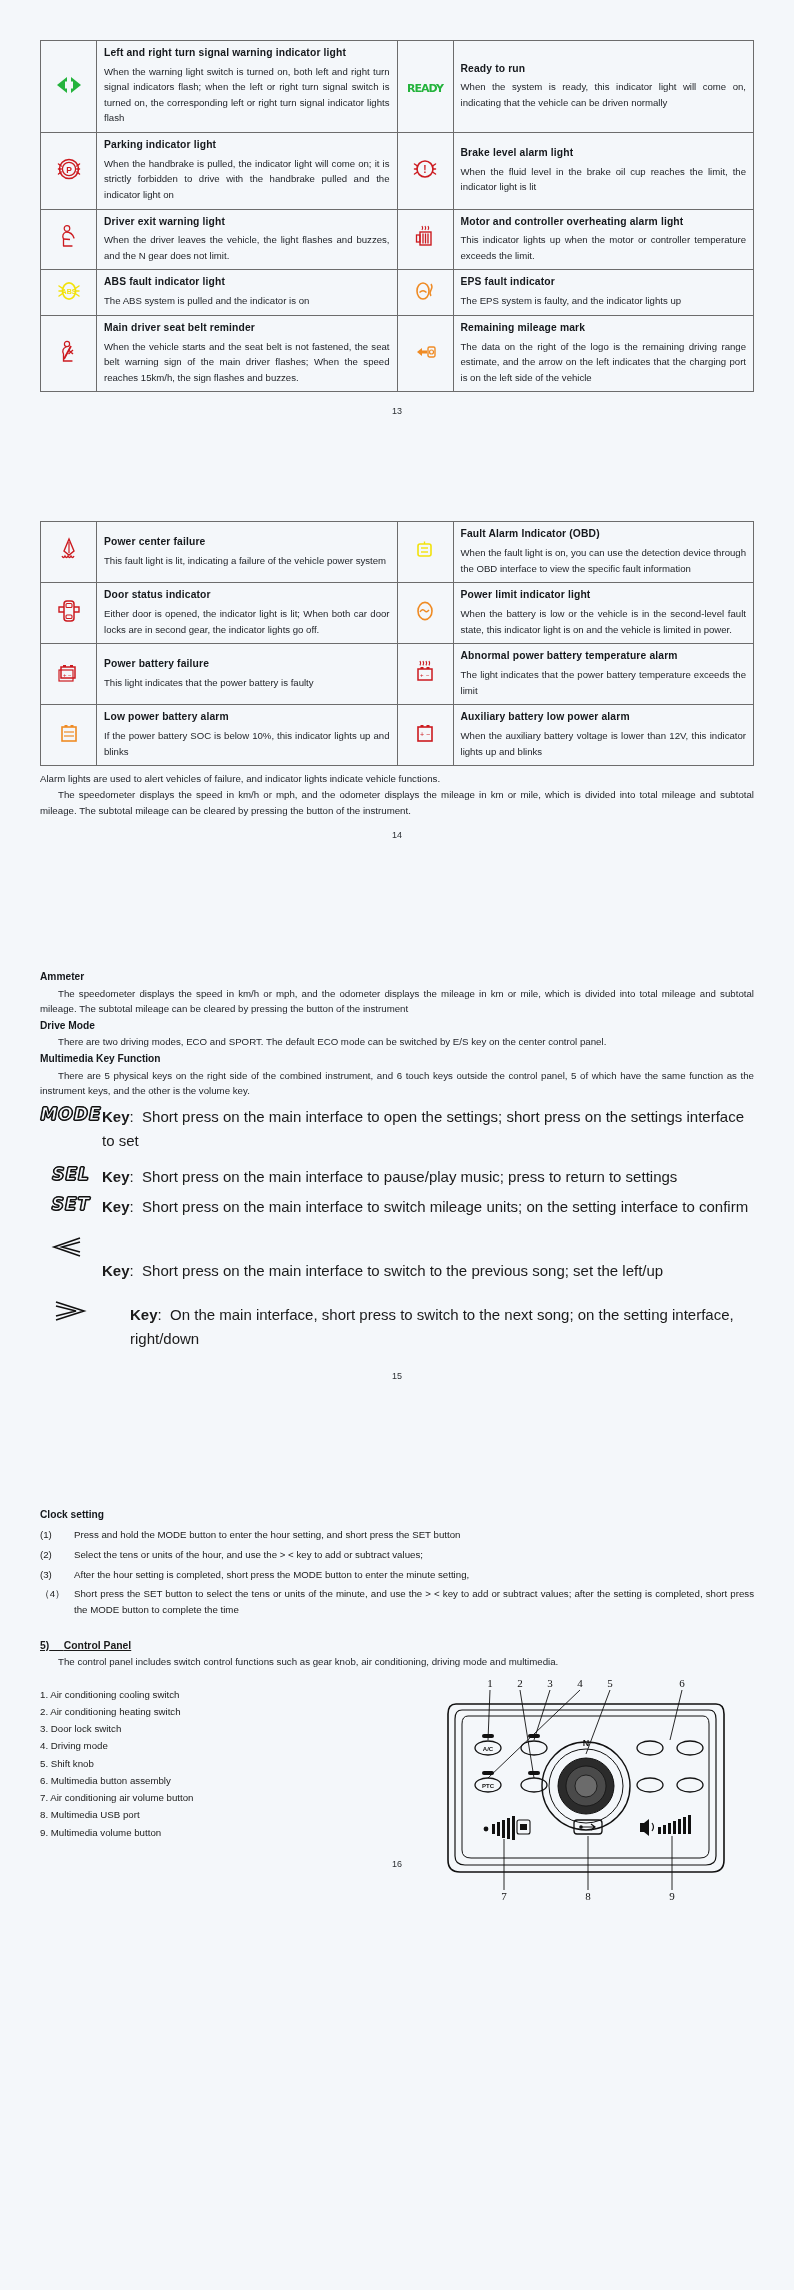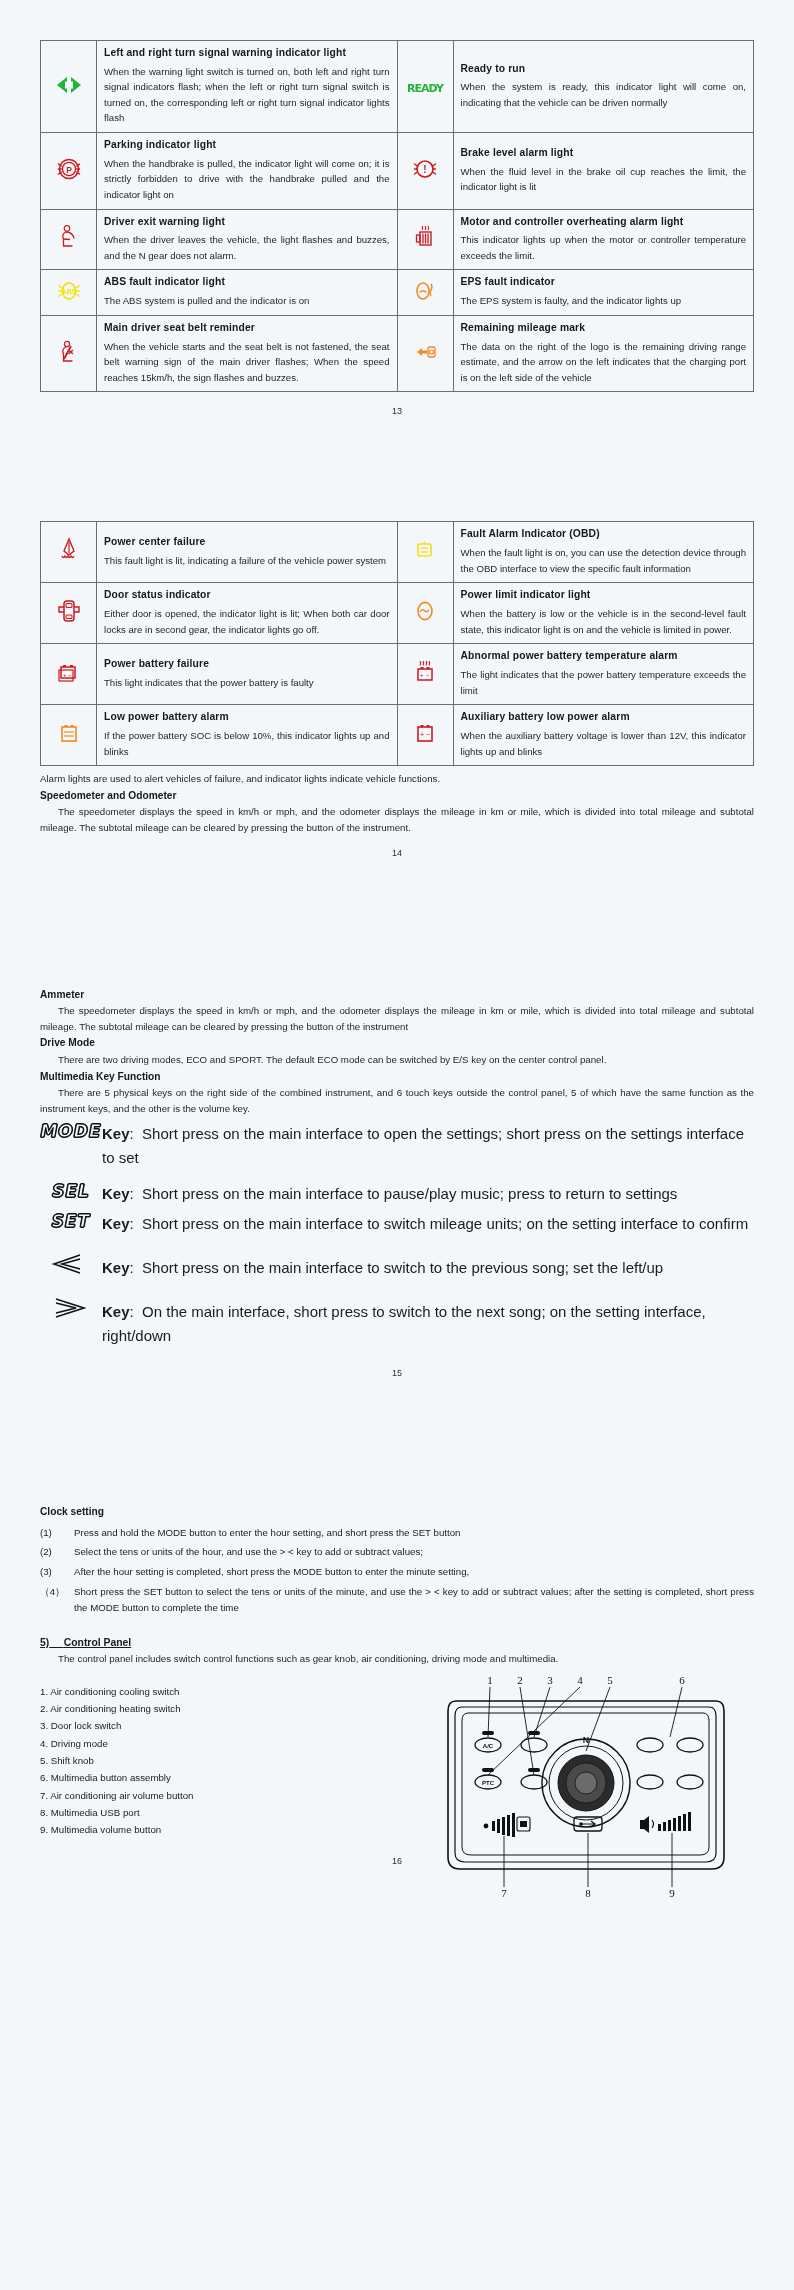--- a/index.html
+++ b/index.html
@@ -181,21 +181,21 @@
       <tr>
         <td class="icon-cell">
           <svg width="22" height="26" viewBox="0 0 22 26" class="ico">
             <circle cx="9" cy="4.5" r="2.8" fill="none" stroke="#cc1a1f" stroke-width="1.2"></circle>
             <path d="M8 8 C13 8 15 11 16 14 M8 8 C5 9 4 12 5.5 15 L5.5 22 M5.5 22 L14 22" fill="none" stroke="#cc1a1f" stroke-width="1.3" stroke-linecap="round"></path>
             <path d="M5.5 15 L12 15.5" fill="none" stroke="#cc1a1f" stroke-width="1.3"></path>
           </svg>
         </td>
         <td class="txt-cell">
           <div class="ttl">Driver exit warning light</div>
-          <div class="desc">When the driver leaves the vehicle, the light flashes and buzzes, and the N gear does not alarm.</div>
+          <div class="desc">When the driver leaves the vehicle, the light flashes and buzzes, and the N gear does not limit.</div>
         </td>
         <td class="icon-cell">
           <svg width="24" height="26" viewBox="0 0 24 26" class="ico">
             <path d="M9 2 q1.5 2 0 4 M12 2 q1.5 2 0 4 M15 2 q1.5 2 0 4" stroke="#cc1a1f" stroke-width="1.2" fill="none"></path>
             <rect x="7" y="8" width="11" height="13" fill="none" stroke="#cc1a1f" stroke-width="1.4"></rect>
             <line x1="10" y1="9.5" x2="10" y2="19.5" stroke="#cc1a1f" stroke-width="1.3"></line>
             <line x1="12.5" y1="9.5" x2="12.5" y2="19.5" stroke="#cc1a1f" stroke-width="1.3"></line>
             <line x1="15" y1="9.5" x2="15" y2="19.5" stroke="#cc1a1f" stroke-width="1.3"></line>
             <rect x="3.5" y="11" width="3.5" height="7" fill="none" stroke="#cc1a1f" stroke-width="1.3"></rect>
           </svg>
@@ -373,21 +373,20 @@
         <td class="txt-cell">
           <div class="ttl">Auxiliary battery low power alarm</div>
           <div class="desc">When the auxiliary battery voltage is lower than 12V, this indicator lights up and blinks</div>
         </td>
       </tr>
     </tbody>
   </table>
 
   <div style="height:5px"></div>
   <div class="para">Alarm lights are used to alert vehicles of failure, and indicator lights indicate vehicle functions.</div>
-  <div class="h-bold">Speedometer and Odometer</div>
   <div class="para indent">The speedometer displays the speed in km/h or mph, and the odometer displays the mileage in km or mile, which is divided into total mileage and subtotal mileage. The subtotal mileage can be cleared by pressing the button of the instrument.</div>
 
   <div style="height:12px"></div>
   <div class="pgnum">14</div>
 
   <div style="height:128px"></div>
 
   <div class="h-bold">Ammeter</div>
   <div class="para indent">The speedometer displays the speed in km/h or mph, and the odometer displays the mileage in km or mile, which is divided into total mileage and subtotal mileage. The subtotal mileage can be cleared by pressing the button of the instrument</div>
   <div class="h-bold">Drive Mode</div>
@@ -422,26 +421,26 @@
     </div>
   </div>
 
   <div class="keyrow" style="margin-top:16px;">
     <div class="keyglyph">
       <svg width="46" height="22" viewBox="0 0 46 22">
         <polyline points="32,2 6,11 32,20" fill="none" stroke="#111" stroke-width="1.6"></polyline>
         <polyline points="32,6 14,11 32,16" fill="none" stroke="#111" stroke-width="1.6"></polyline>
       </svg>
     </div>
-    <div class="keybody" style="padding-top:4px;">
+    <div class="keybody" style="padding-top:4px;margin-top:20px;">
       <span class="kw">Key</span><span>:</span>&nbsp;&nbsp;<span>Short press on the main interface to switch to the previous song; set the left/up</span>
     </div>
   </div>
 
-  <div class="keyrow" style="margin-top:16px;">
+  <div class="keyrow" style="margin-top:16px;gap:28px;">
     <div class="keyglyph">
       <svg width="46" height="22" viewBox="0 0 46 22">
         <polyline points="8,2 36,11 8,20" fill="none" stroke="#111" stroke-width="1.6"></polyline>
         <polyline points="8,6 28,11 8,16" fill="none" stroke="#111" stroke-width="1.6"></polyline>
       </svg>
     </div>
     <div class="keybody" style="padding-top:4px;">
       <span class="kw">Key</span><span>:</span>&nbsp;&nbsp;<span>On the main interface, short press to switch to the next song; on the setting interface, right/down</span>
     </div>
   </div>

